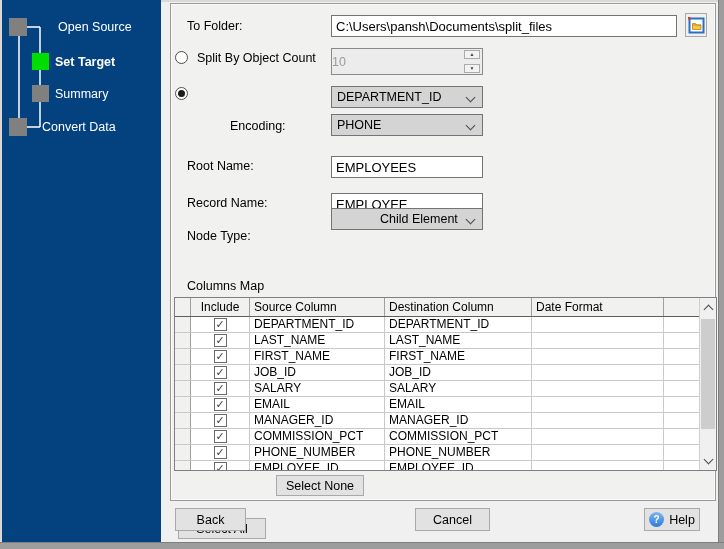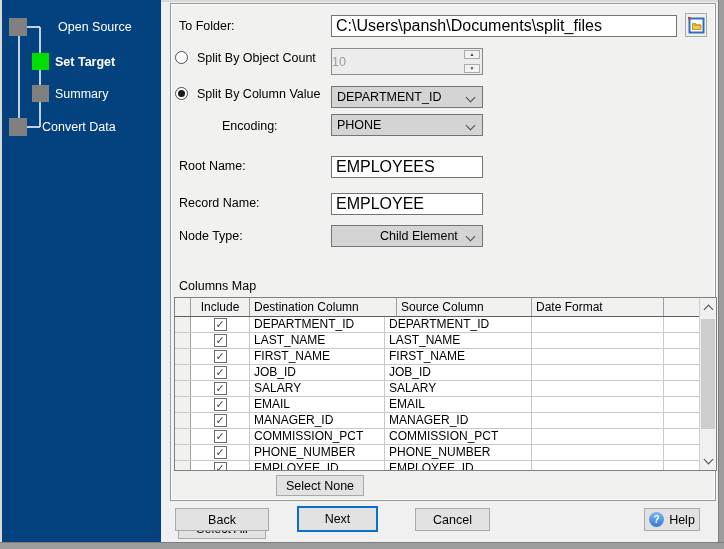--- a/index.html
+++ b/index.html
@@ -13,24 +13,24 @@
 
   
   .sidebar { position:absolute; left:2px; top:0; width:159px; height:542px; background:#04417f; color:#fff; }
   .tree-svg { position:absolute; left:0; top:0; }
   .step-label { position:absolute; white-space:nowrap; font-size:12.5px; line-height:14px; }
   .step-label.active { font-weight:bold; }
 
   
   .panel { position:absolute; left:170px; top:3px; width:546px; height:498px; background:#f1f1f0;
            border:1px solid #999; box-shadow: inset 1px 1px 0 #fbfbfb, inset -1px -1px 0 #fbfbfb; }
-  .lbl { position:absolute; left:8px; white-space:nowrap; line-height:14px; }
+  .lbl { position:absolute; left:16px; white-space:nowrap; line-height:14px; }
 
   .ti  { position:absolute; height:22px; background:#fff; border:1px solid #747474; padding:0 4px;
-         font-size:16px; font-family:inherit; color:#000; }
+         font-size:13px; font-family:inherit; color:#000; }
   .dd  { position:absolute; left:160px; width:152px; height:22px; background:#d4d4d4; border:1px solid #747474;
          display:flex; align-items:center; padding-left:5px; }
   .chev { width:7px; height:7px; border-right:1.5px solid #4a4a4a; border-bottom:1.5px solid #4a4a4a; }
   .chev.dn { transform:rotate(45deg); }
   .chev.up { transform:rotate(-135deg); }
   .dd .chev { position:absolute; right:8px; top:7px; }
 
   .radio { position:absolute; left:4px; width:13px; height:13px; border:1px solid #4f4f4f; border-radius:50%; background:#fff; }
   .radio .dot { position:absolute; left:2px; top:2px; width:7px; height:7px; border-radius:50%; background:#1b1b1b; }
 
@@ -110,53 +110,52 @@
     <div class="lbl" style="left:26px; top:47px;">Split By Object Count</div>
     <div class="spin">
       <span>10</span>
       <span class="spin-btn up">▲</span>
       <span class="spin-btn dn">▼</span>
     </div>
 
     <span class="radio" style="top:83px;">
         <span class="dot"></span>
       </span>
-    <div class="lbl" style="left:26px; top:83px;">Split By Column Value</div>
     <div class="dd" style="top:82px;">
       <span>DEPARTMENT_ID</span>
       <span class="chev dn"></span>
     </div>
 
     <div class="lbl" style="top:115px;margin-left:43px;">Encoding:</div>
     <div class="dd" style="top:110px;">
       <span>PHONE</span>
       <span class="chev dn"></span>
     </div>
 
     <div class="lbl" style="top:155px;">Root Name:</div>
     <input class="ti" style="left: 160px; top: 152px; width: 152px;" value="EMPLOYEES">
 
     <div class="lbl" style="top:192px;">Record Name:</div>
     <input class="ti" style="left: 160px; top: 189px; width: 152px;" value="EMPLOYEE">
 
     <div class="lbl" style="top:225px;">Node Type:</div>
-    <div class="dd" style="top:221px;padding-left:48px;">
+    <div class="dd" style="top:204px;padding-left:48px;">
       <span>Child Element</span>
       <span class="chev dn"></span>
     </div>
 
     <div class="lbl" style="top:275px;">Columns Map</div>
 
     <div class="tbl">
       <div class="tbl-content">
         <div class="thead">
           <div class="th c-sel"></div>
           <div class="th c-inc">Include</div>
+          <div class="th c-src">Source Column</div>
           <div class="th c-dst">Destination Column</div>
-          <div class="th c-src">Source Column</div>
           <div class="th c-fmt">Date Format</div>
           <div class="th c-fill"></div>
         </div>
         <div>
   <div class="trow">
     <div class="td c-sel"></div>
     <div class="td c-inc">
                 <span class="cb">✓</span>
               </div>
     <div class="td c-src">DEPARTMENT_ID</div>
@@ -273,20 +272,19 @@
         <div class="sb-btn dn">
             <span class="chev dn" style="margin-bottom:3px;"></span>
           </div>
       </div>
     </div>
 
     <div class="btn" style="left:7px; top:471px; width:88px; height:21px;margin-top:43px;">Select All</div>
     <div class="btn" style="left:105px; top:471px; width:88px; height:21px;">Select None</div>
   </div>
 
-  <div class="btn" style="left:175px; top:508px; width:94px; height:23px;">Back</div>
-  <div class="btn primary" style="left:297px; top:506px; width:81px; height:26px;">Next</div>
+  <div class="btn" style="left:175px; top:508px; width:71px; height:23px;">Back</div>
   <div class="btn" style="left:415px; top:508px; width:75px; height:23px;">Cancel</div>
   <div class="btn" style="left:644px; top:508px; width:56px; height:23px;">
     <span class="help-ico">?</span>
     <span>Help</span>
   </div>
 </div>
 
 </body></html>

